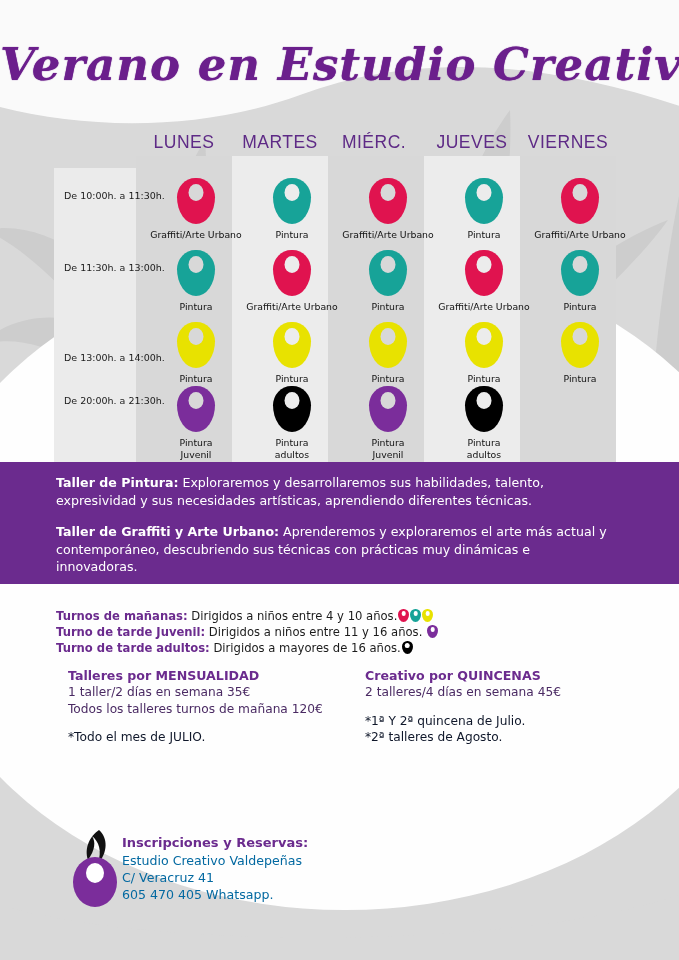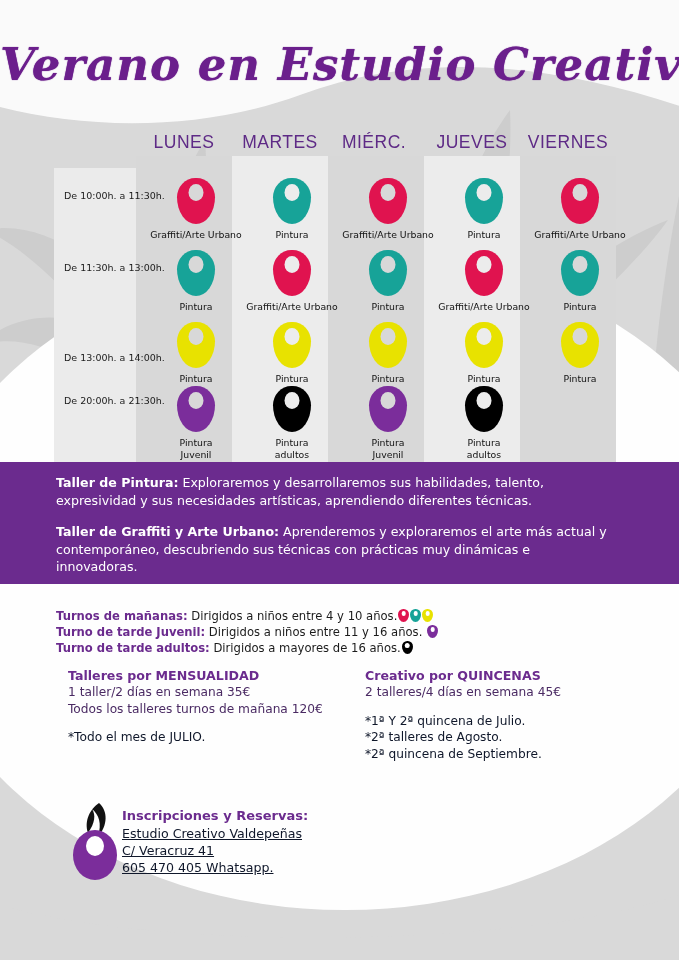--- a/index.html
+++ b/index.html
@@ -110,27 +110,27 @@
   .pricecol.right{left:297px;width:300px;}
   .ptitle{font-size:12.6px;font-weight:bold;color:#6b2b8e;
     margin-bottom:1px;font-family:"DejaVu Sans",sans-serif;}
   .pline{font-size:12.2px;line-height:16.5px;color:#4a2a63;
     font-family:"DejaVu Sans",sans-serif;}
   .pnote{font-size:12.2px;line-height:16.5px;color:#0f172a;
     font-family:"DejaVu Sans",sans-serif;}
   .gap{height:12px;}
 
   
-  #footer{position:absolute;left:68px;top:791px;width:400px;height:100px;}
+  #footer{position:absolute;left:68px;top:818px;width:400px;height:100px;}
   #logo{position:absolute;left:0;top:8px;width:60px;height:82px;}
   #contact{position:absolute;left:54px;top:16px;}
   #contact .c-title{font-size:13px;font-weight:bold;color:#6b2b8e;
     line-height:18px;font-family:"DejaVu Sans",sans-serif;}
-  #contact .c-line{font-size:12.6px;line-height:17px;color:#0f172a;
-    font-family:"DejaVu Sans",sans-serif;text-decoration:underline;}
+  #contact .c-line{font-size:12.6px;line-height:17px;color:#0369a1;
+    font-family:"DejaVu Sans",sans-serif;}
 </style>
 </head>
 <body>
 
 <div id="poster">
 
   <div class="bg-layer">
     <svg class="bg-svg" width="679" height="960" viewBox="0 0 679 960">
       <rect x="0" y="0" width="679" height="960" fill="#d9d9d9"></rect>
       <g fill="#cdcdcd">
@@ -236,21 +236,20 @@
       <div class="pline">Todos los talleres turnos de mañana 120€</div>
       <div class="gap"></div>
       <div class="pnote">*Todo el mes de JULIO.</div>
     </div>
     <div class="pricecol right">
       <div class="ptitle">Creativo por QUINCENAS</div>
       <div class="pline">2 talleres/4 días en semana 45€</div>
       <div class="gap"></div>
       <div class="pnote">*1ª Y 2ª quincena de Julio.</div>
       <div class="pnote">*2ª talleres de Agosto.</div>
-      <div class="pnote">*2ª quincena de Septiembre.</div>
     </div>
   </div>
 
   <div id="footer">
     <svg id="logo" viewBox="0 0 60 82">
       <path d="M31 4 C 40 12, 40 26, 30 38 C 34 24, 31 16, 24 10 C 28 16, 27 24, 20 34 C 16 22, 22 10, 31 4 Z" fill="#111"></path>
       <ellipse cx="27" cy="56" rx="22" ry="25" fill="#7b2d9b"></ellipse>
       <ellipse cx="27" cy="47" rx="9" ry="10" fill="#fff"></ellipse>
     </svg>
     <div id="contact">

